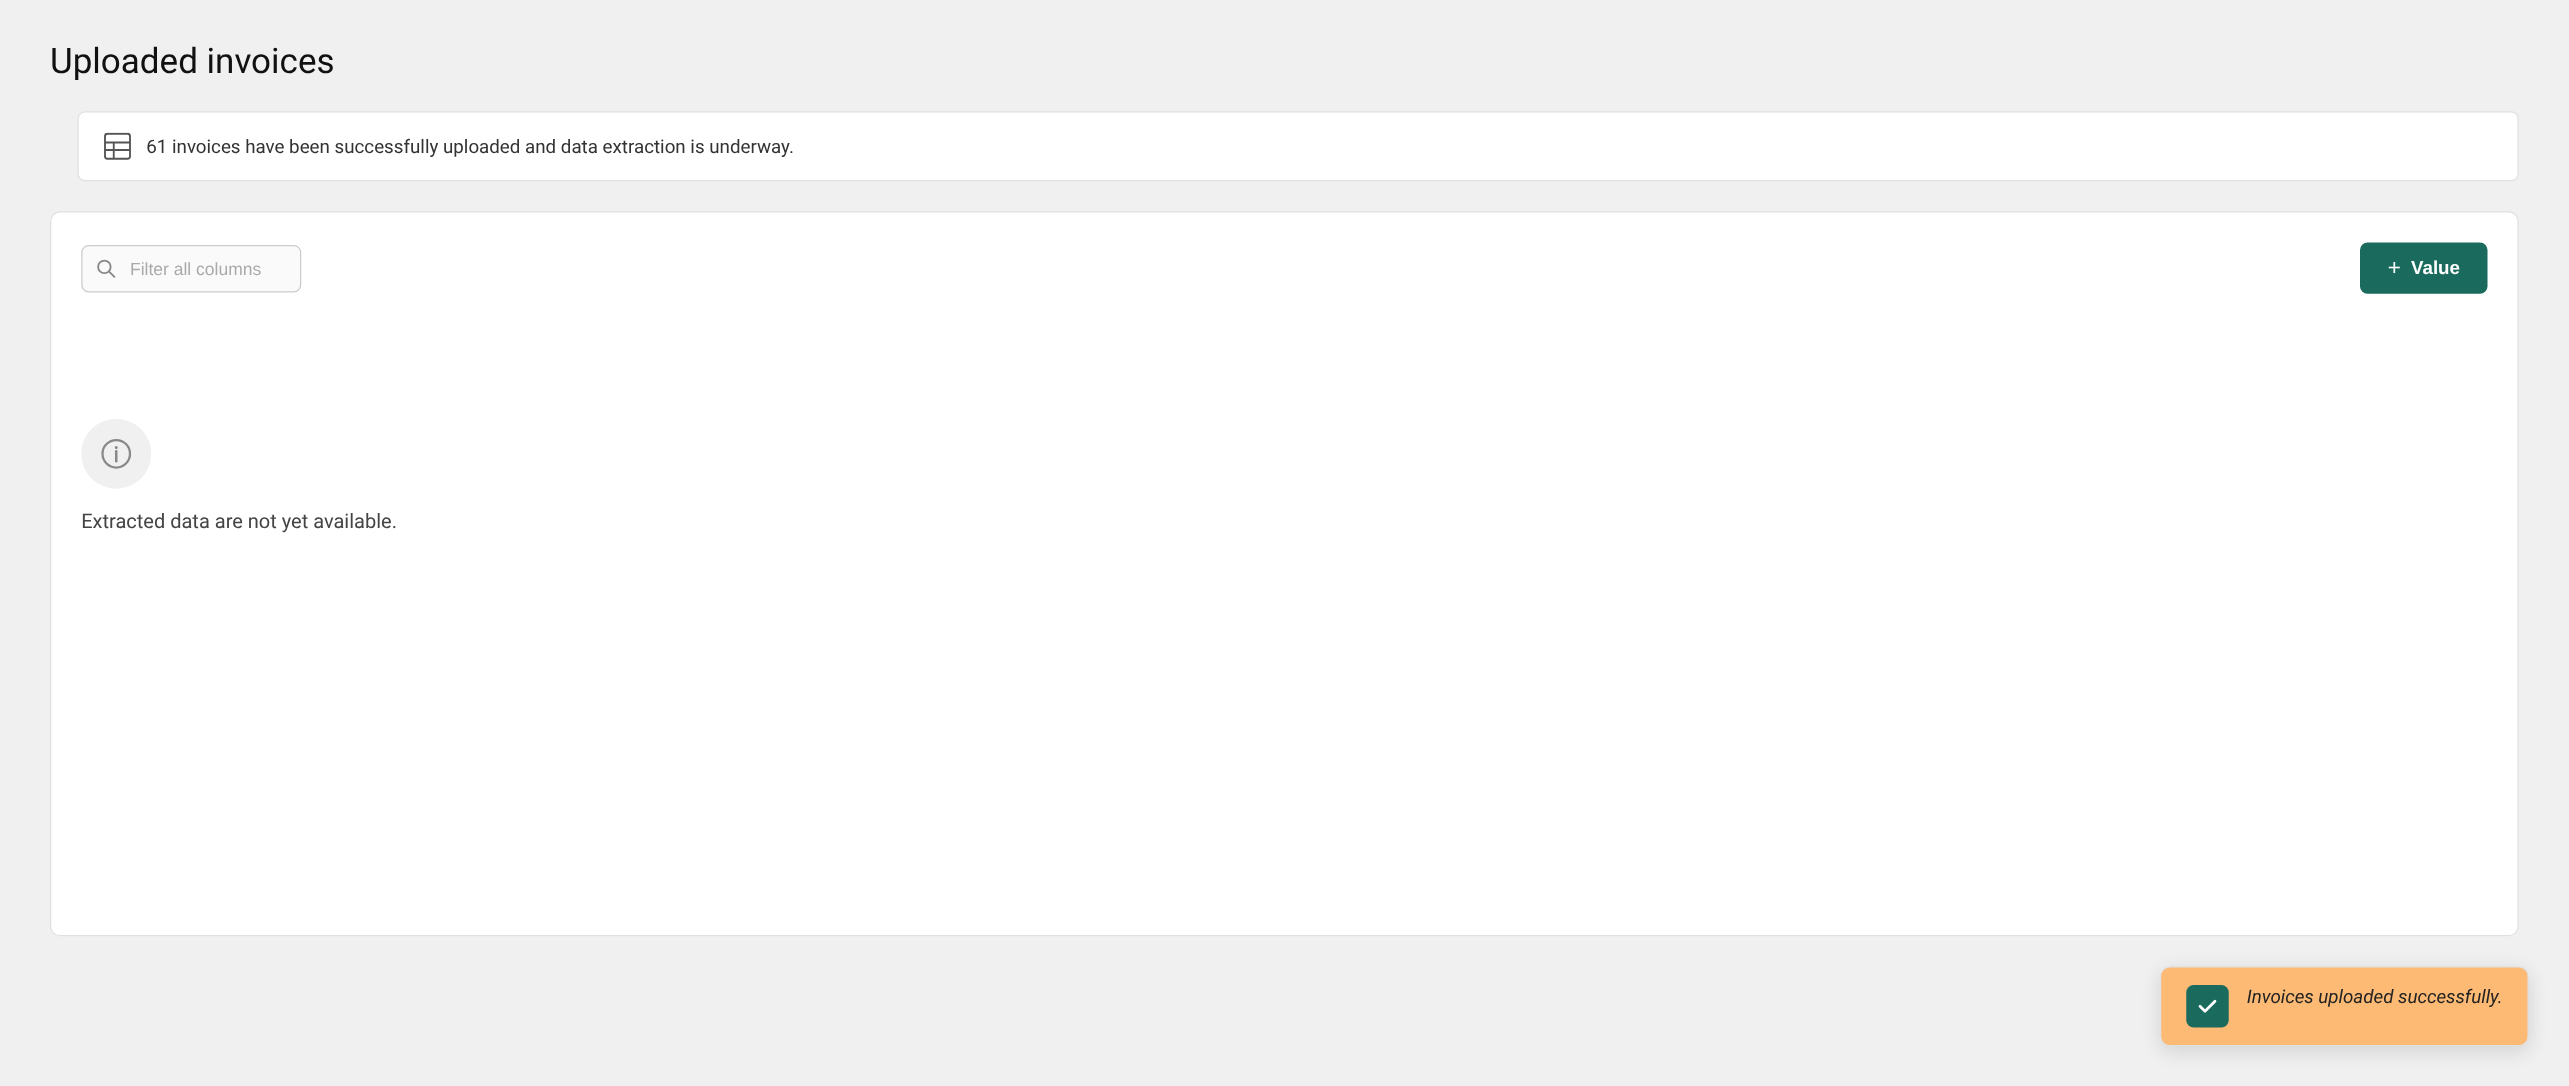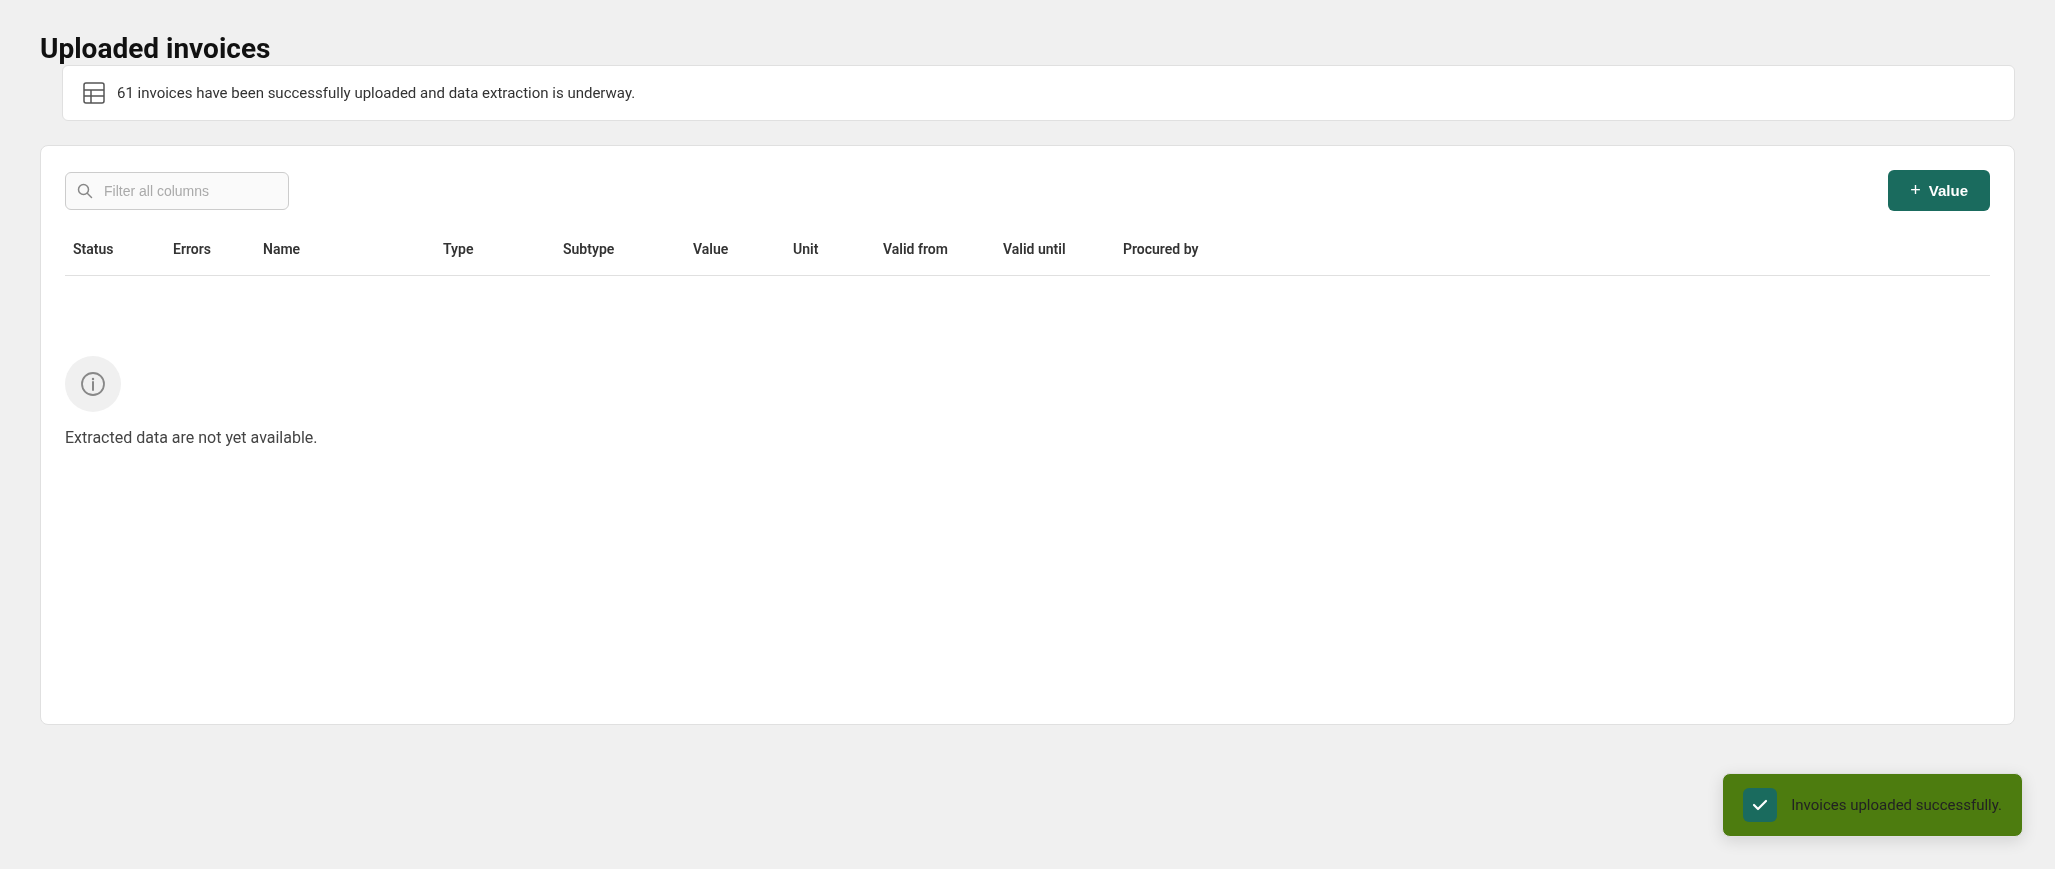--- a/index.html
+++ b/index.html
@@ -11,22 +11,23 @@
     body {
       font-family: -apple-system, BlinkMacSystemFont, 'Segoe UI', Roboto, sans-serif;
       background-color: #f0f0f0;
       min-height: 869px;
       padding: 32px 40px;
       color: #1a1a1a;
     }
 
     .page-title {
       font-size: 28px;
-      font-weight: 700;
+      font-weight: 400;
       color: #111;
+      margin-bottom: 24px;
     }
 
     .info-banner {
       background: #fff;
       border: 1px solid #e0e0e0;
       border-radius: 6px;
       padding: 16px 20px;
       display: flex;
       align-items: center;
       gap: 12px;
@@ -72,21 +73,21 @@
       display: flex;
       align-items: center;
     }
 
     .search-input {
       padding: 10px 14px 10px 38px;
       border: 1px solid #ccc;
       border-radius: 6px;
       font-size: 14px;
       color: #555;
-      width: 224px;
+      width: 176px;
       outline: none;
       background: #fafafa;
     }
 
     .search-input::placeholder {
       color: #aaa;
     }
 
     .upload-button {
       background-color: #1a6b5e;
@@ -141,31 +142,32 @@
 
     .empty-state-text {
       font-size: 16px;
       color: #444;
     }
 
     .toast {
       position: fixed;
       bottom: 32px;
       right: 32px;
-      background: #4d7c0f;
+      background: #fdba74;
       border: 1px solid #e0e0e0;
       border-radius: 8px;
       padding: 14px 20px;
       display: flex;
-      align-items: center;
+      align-items: flex-start;
       gap: 14px;
       box-shadow: 0 4px 16px rgba(0,0,0,0.12);
       font-size: 15px;
       color: #222;
       z-index: 100;
+      font-style: italic;
     }
 
     .toast-check {
       width: 34px;
       height: 34px;
       border-radius: 6px;
       background: #1a6b5e;
       display: flex;
       align-items: center;
       justify-content: center;
@@ -201,32 +203,20 @@
         </svg>
       </span>
       <input class="search-input" type="text" placeholder="Filter all columns" style="">
     </div>
     <button class="upload-button">
       <span style="font-size:18px; font-weight:300;">+</span>
       <span>Value</span>
     </button>
   </div>
 
-  <div class="table-header">
-    <div class="table-header-cell">Status</div>
-    <div class="table-header-cell">Errors</div>
-    <div class="table-header-cell">Name</div>
-    <div class="table-header-cell">Type</div>
-    <div class="table-header-cell">Subtype</div>
-    <div class="table-header-cell">Value</div>
-    <div class="table-header-cell">Unit</div>
-    <div class="table-header-cell">Valid from</div>
-    <div class="table-header-cell">Valid until</div>
-    <div class="table-header-cell">Procured by</div>
-  </div>
 
   <div class="empty-state">
     <div class="info-circle">
       <svg width="26" height="26" viewBox="0 0 26 26" fill="none">
         <circle cx="13" cy="13" r="11" stroke="#888" stroke-width="1.8"></circle>
         <line x1="13" y1="11" x2="13" y2="19" stroke="#888" stroke-width="2" stroke-linecap="round"></line>
         <circle cx="13" cy="8" r="1.2" fill="#888"></circle>
       </svg>
     </div>
     <span class="empty-state-text">Extracted data are not yet available.</span>

